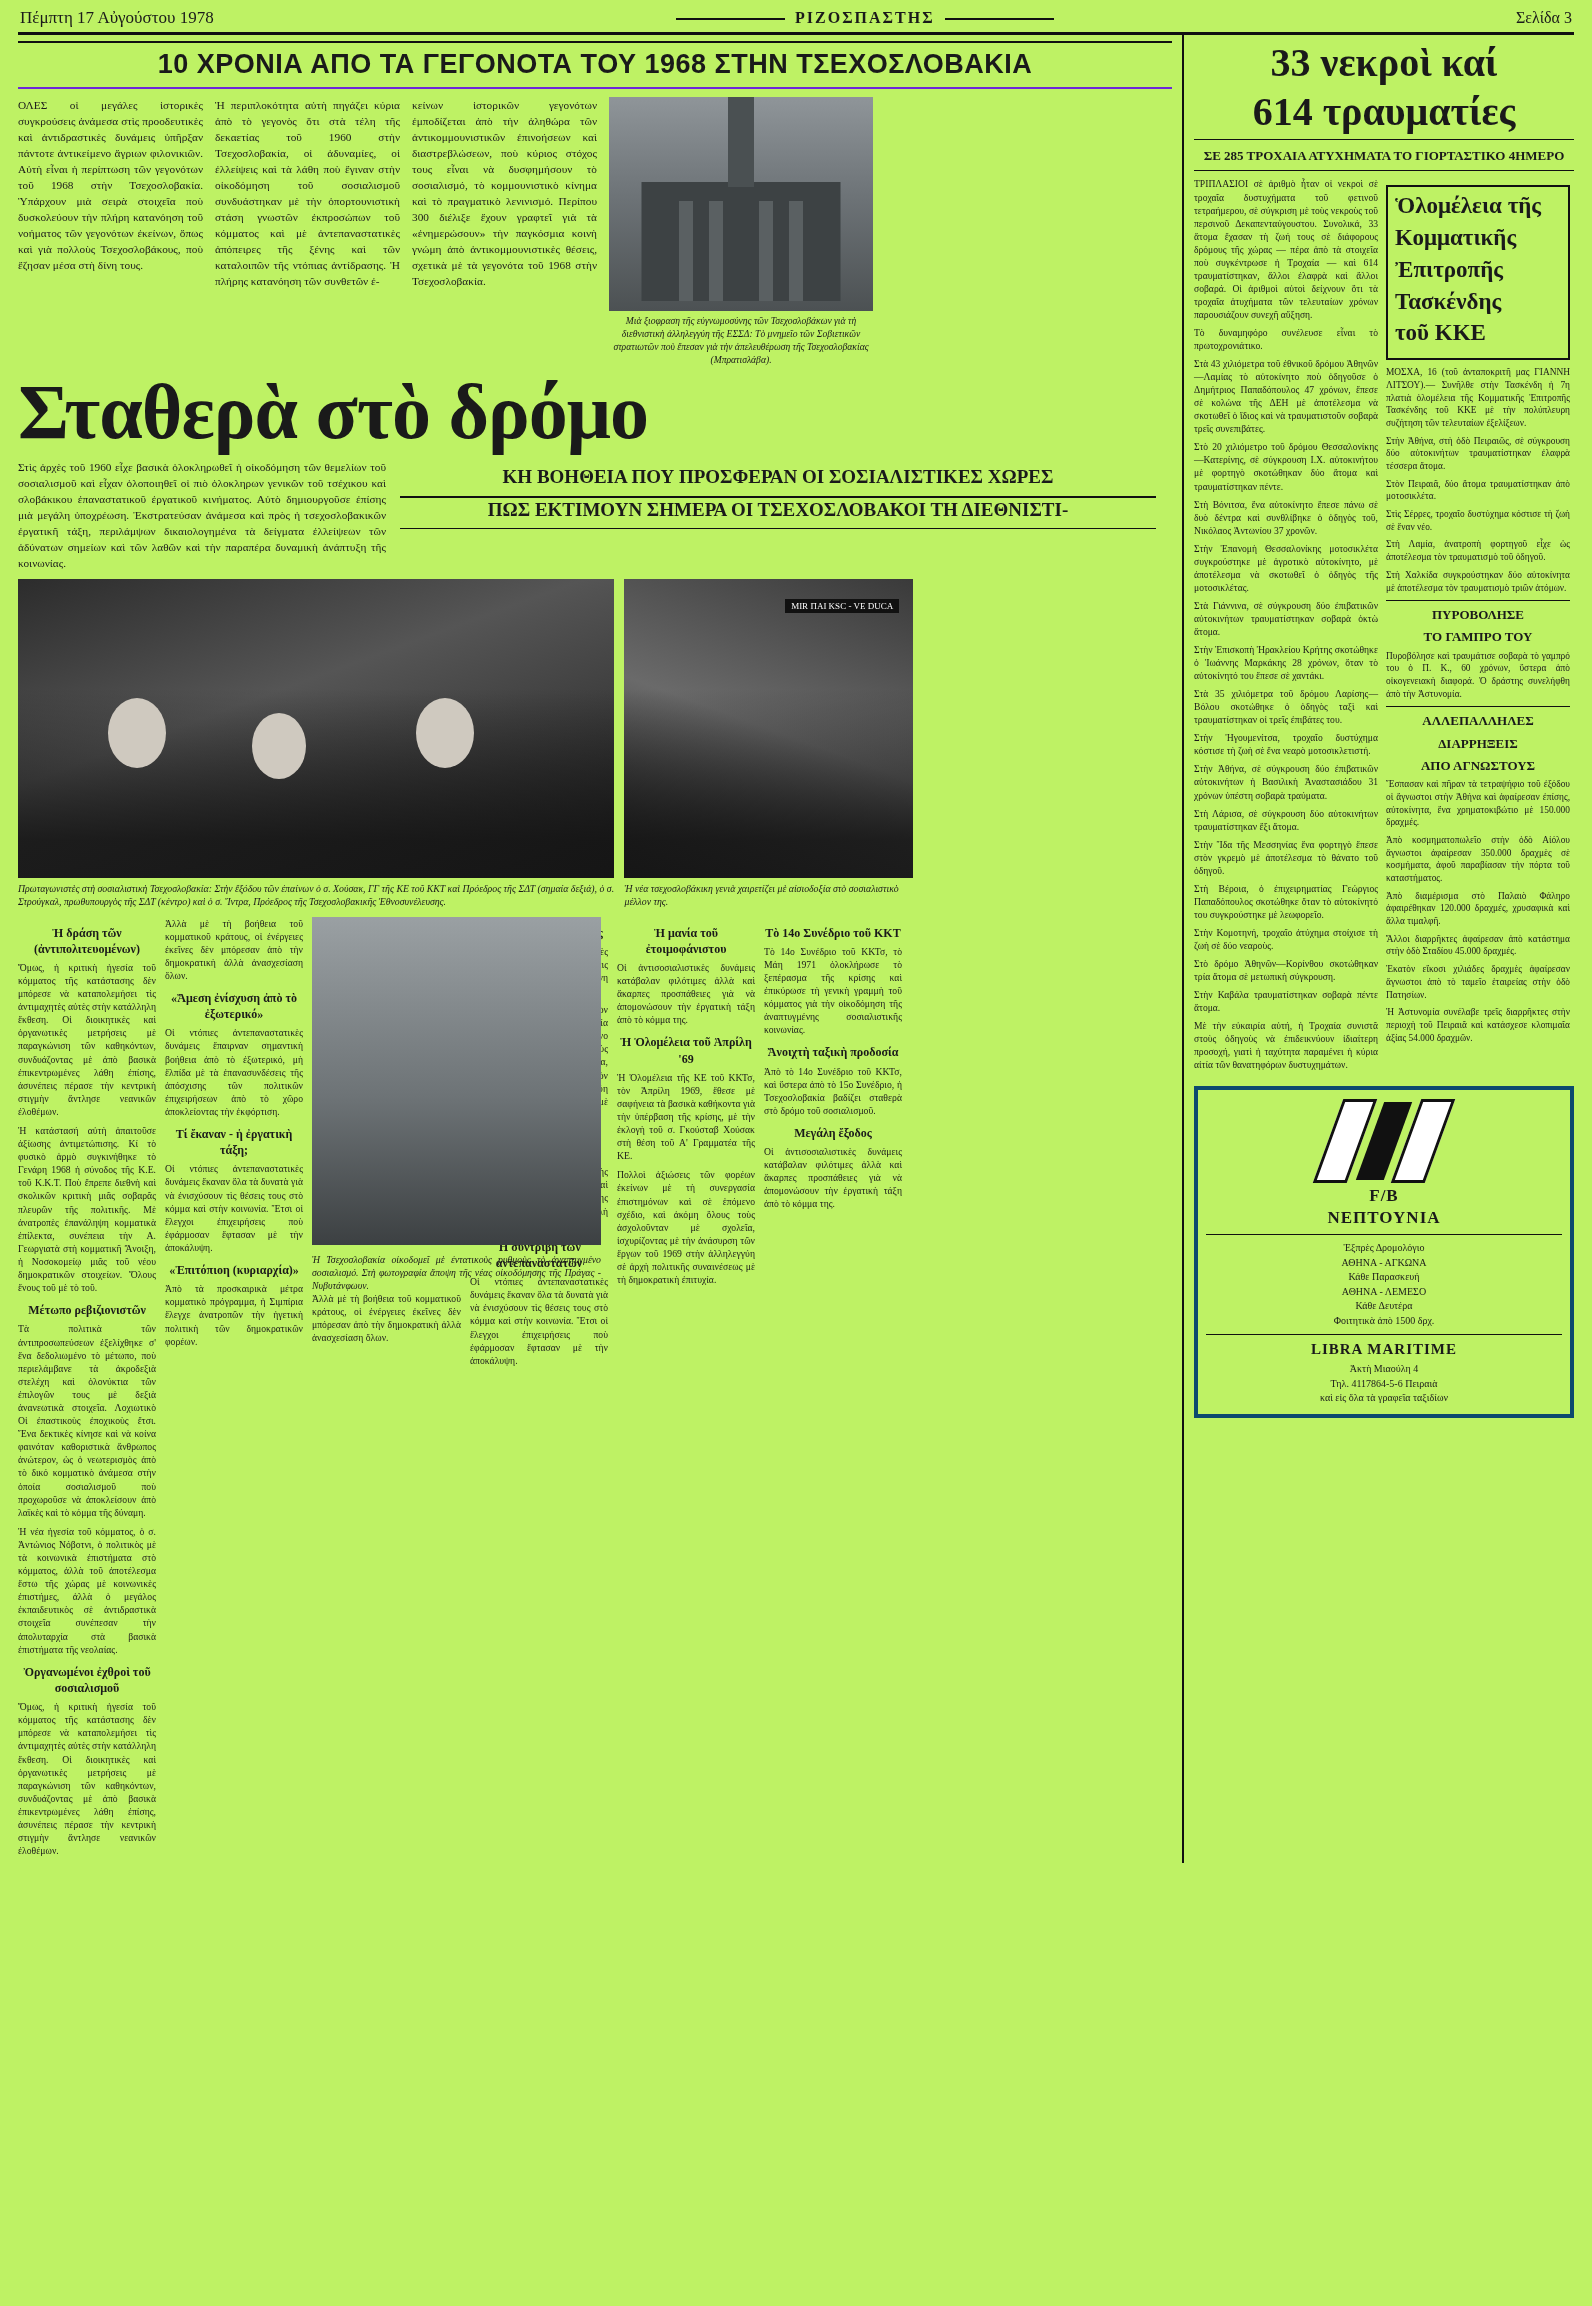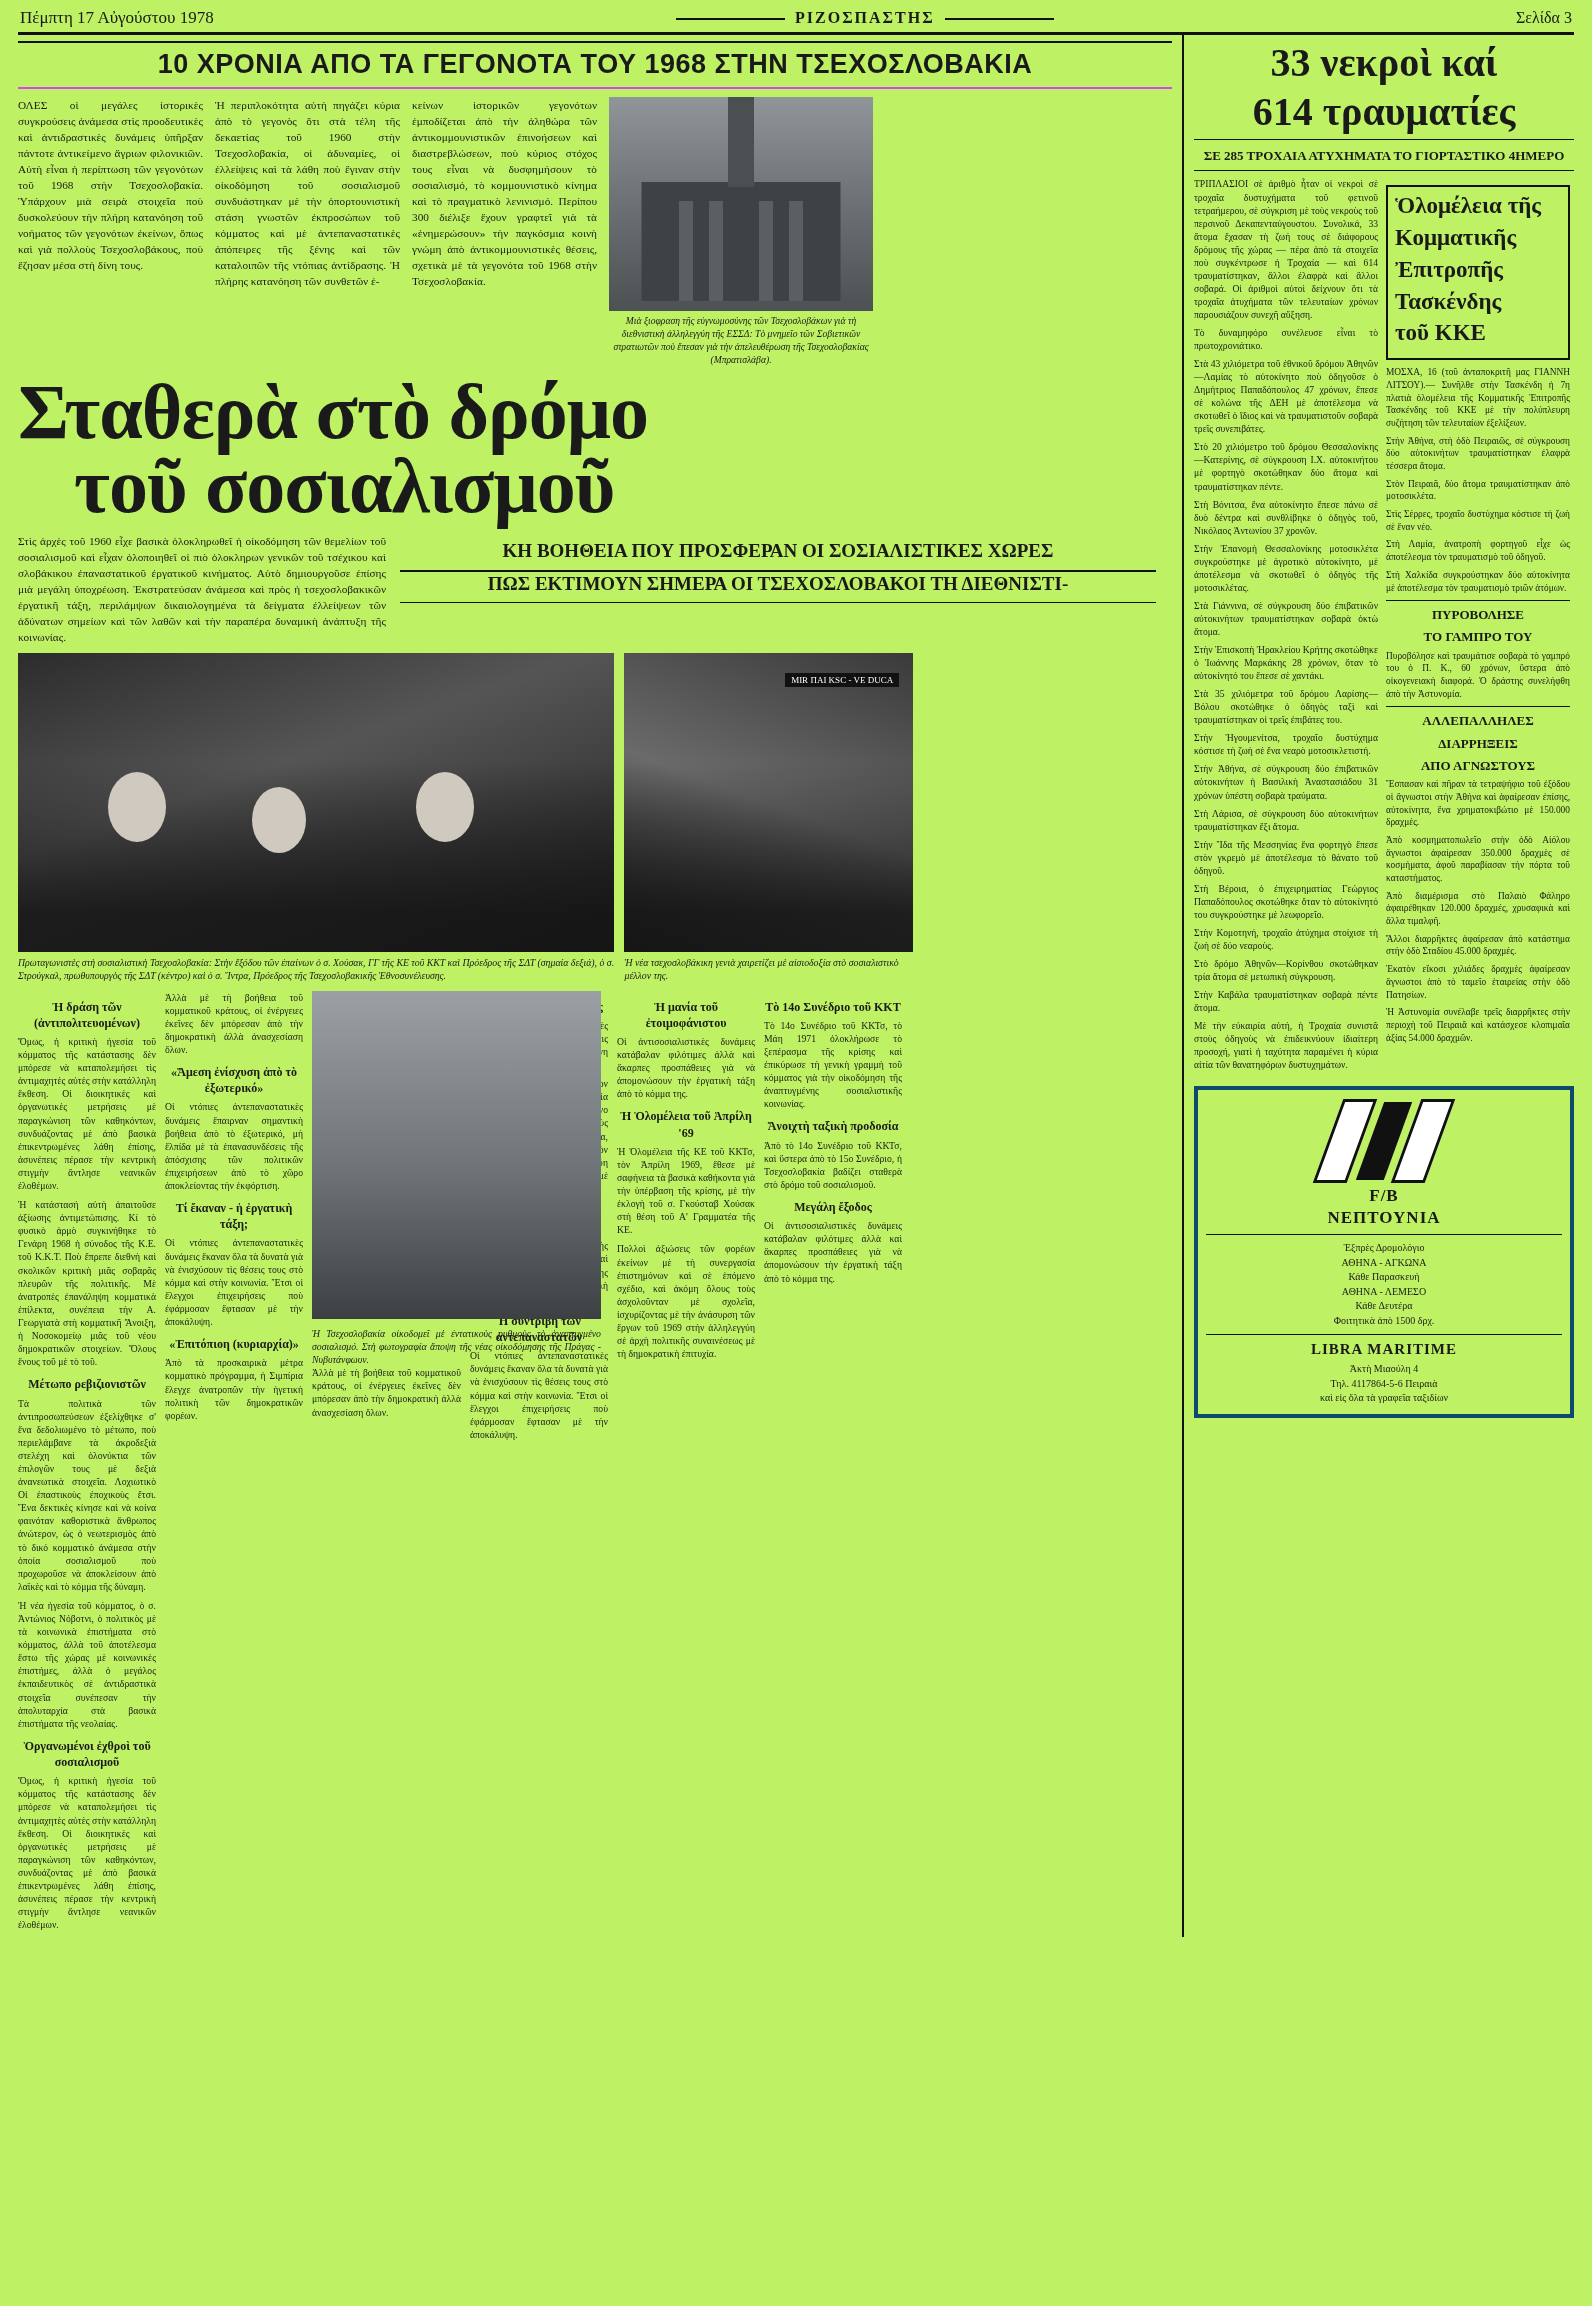--- a/index.html
+++ b/index.html
@@ -9,21 +9,21 @@
   .masthead .date{font-size:17px;font-family:"Liberation Serif",serif;}
   .masthead .paper{font-size:16px;letter-spacing:2px;font-weight:bold;position:relative;padding:0 119px;}
   .masthead .paper:before,.masthead .paper:after{content:"";position:absolute;top:50%;width:109px;height:2px;background:#111;}
   .masthead .paper:before{left:0;}
   .masthead .paper:after{right:0;}
   .masthead .pageno{font-size:16px;}
   .rule{height:3px;background:#111;margin:2px 18px 0 18px;}
   .content{display:flex;padding:0 18px;gap:10px;}
   .leftblock{width:1154px;}
   .rightblock{width:388px;border-left:2px solid #111;padding-left:10px;}
-  .banner{border-top:2px solid #111;border-bottom:2px solid #d946ef;text-align:center;font-weight:bold;font-size:27px;letter-spacing:0.5px;padding:6px 0 7px 0;margin:6px 0 8px 0;font-family:"Liberation Sans",sans-serif;}
+  .banner{border-top:2px solid #111;border-bottom:2px solid #6d28d9;text-align:center;font-weight:bold;font-size:27px;letter-spacing:0.5px;padding:6px 0 7px 0;margin:6px 0 8px 0;font-family:"Liberation Sans",sans-serif;}
   .introcols{display:flex;gap:12px;}
   .introcols .col{width:185px;font-size:11.3px;line-height:1.42;text-align:justify;hyphens:auto;}
   .photobox{width:264px;}
   .photo{background:#6f6f6f;position:relative;overflow:hidden;}
   .photo.monument{height:214px;background:linear-gradient(180deg,#8f9599 0%,#6e7478 45%,#4c5153 100%);}
   .photo .mon-shape{position:absolute;left:50%;transform:translateX(-50%);bottom:10px;width:199px;height:119px;background:#3d4244;}
   .photo .mon-col{position:absolute;bottom:10px;width:14px;background:#5a6062;}
   .photo .mon-top{position:absolute;left:50%;transform:translateX(-50%);bottom:124px;width:26px;height:90px;background:#4a5052;}
   .caption{font-size:9.6px;line-height:1.35;text-align:center;font-style:italic;padding:4px 2px;}
   .hugehead{font-weight:bold;font-size:78px;line-height:0.95;font-family:"Liberation Serif",serif;letter-spacing:-1px;margin:4px 0 0 0;}
@@ -95,21 +95,20 @@
             <div class="mon-col" style="right:70px;height:100px;"></div>
             <div class="mon-col" style="right:100px;height:100px;"></div>
             <div class="mon-top"></div>
           </div>
           <div class="caption">Μιὰ ξιοφραση τῆς εὐγνωμοσύνης τῶν Τσεχοσλοβάκων γιὰ τὴ διεθνιστικὴ ἀλληλεγγύη τῆς ΕΣΣΔ: Τὸ μνημεῖο τῶν Σοβιετικῶν στρατιωτῶν ποὺ ἔπεσαν γιὰ τὴν ἀπελευθέρωση τῆς Τσεχοσλοβακίας (Μπρατισλάβα).</div>
         </div>
       </div>
 
       <div class="hugehead">
         <span>Σταθερὰ στὸ δρόμο</span>
-        <span class="l2">τοῦ σοσιαλισμοῦ</span>
       </div>
 
       <div class="subintro">
         <div class="sc">Στὶς ἀρχὲς τοῦ 1960 εἶχε βασικὰ ὁλοκληρωθεῖ ἡ οἰκοδόμηση τῶν θεμελίων τοῦ σοσιαλισμοῦ καὶ εἶχαν ὁλοποιηθεῖ οἱ πιὸ ὁλοκληρων γενικῶν τοῦ τσέχικου καὶ σλοβάκικου ἐπαναστατικοῦ ἐργατικοῦ κινήματος. Αὐτὸ δημιουργοῦσε ἐπίσης μιὰ μεγάλη ὑποχρέωση. Ἐκστρατεύσαν ἀνάμεσα καὶ πρὸς ἡ τσεχοσλοβακικῶν ἐργατικῆ τάξη, περιλάμψων δικαιολογημένα τὰ δείγματα ἐλλείψεων τῶν ἀδύνατων σημείων καὶ τῶν λαθῶν καὶ τὴν παραπέρα δυναμικὴ ἀνάπτυξη τῆς κοινωνίας.</div>
         <div style="width:756px;">
           <div class="deck" style="border-bottom:2px solid #111;margin-top:6px;">ΚΗ ΒΟΗΘΕΙΑ ΠΟΥ ΠΡΟΣΦΕΡΑΝ ΟΙ ΣΟΣΙΑΛΙΣΤΙΚΕΣ ΧΩΡΕΣ</div>
           <div class="deck">ΠΩΣ ΕΚΤΙΜΟΥΝ ΣΗΜΕΡΑ ΟΙ ΤΣΕΧΟΣΛΟΒΑΚΟΙ ΤΗ ΔΙΕΘΝΙΣΤΙ-</div>
         </div>
       </div>
 

